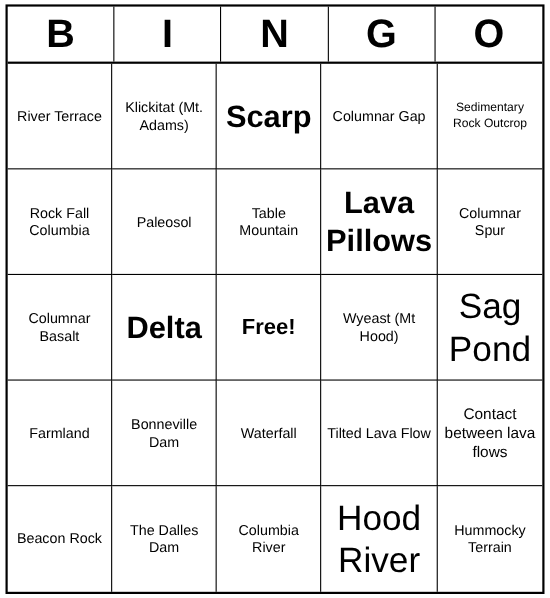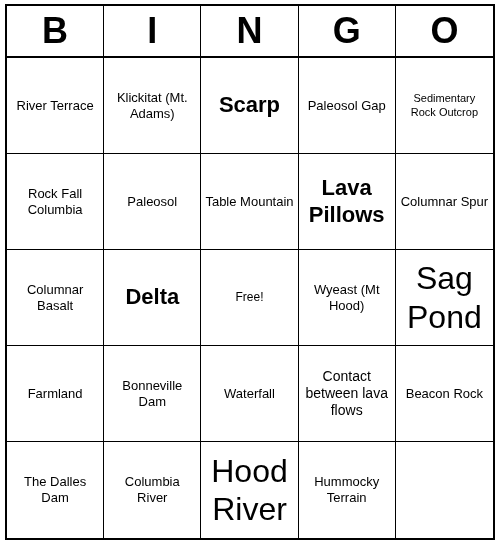--- a/index.html
+++ b/index.html
@@ -65,64 +65,65 @@
 
     .bingo-cell:nth-child(5n) {
       border-right: none;
     }
 
     .bingo-cell:nth-child(n+21) {
       border-bottom: none;
     }
 
     .bingo-cell.large-text {
-      font-size: 22px;
+      font-size: 28px;
       font-weight: bold;
     }
 
     .bingo-cell.xlarge-text {
       font-size: 32px;
       font-weight: normal;
     }
 
     .bingo-cell.free {
-      font-size: 12px;
-      font-weight: normal;
+      font-size: 20px;
+      font-weight: bold;
     }
   </style>
 </head>
 <body>
 
 <div class="bingo-container">
   <div class="bingo-header">
   <div class="bingo-header-cell">B</div>
       <div class="bingo-header-cell">I</div>
       <div class="bingo-header-cell">N</div>
       <div class="bingo-header-cell">G</div>
       <div class="bingo-header-cell">O</div>
     </div>
   <div class="bingo-grid">
   <div class="bingo-cell">River Terrace</div>
       <div class="bingo-cell">Klickitat (Mt. Adams)</div>
       <div class="bingo-cell large-text">Scarp</div>
-      <div class="bingo-cell">Paleosol Gap</div>
+      <div class="bingo-cell">Columnar Gap</div>
       <div class="bingo-cell" style="font-size: 11px;">Sedimentary Rock Outcrop</div>
       <div class="bingo-cell">Rock Fall Columbia</div>
       <div class="bingo-cell">Paleosol</div>
       <div class="bingo-cell">Table Mountain</div>
       <div class="bingo-cell large-text">Lava Pillows</div>
       <div class="bingo-cell">Columnar Spur</div>
       <div class="bingo-cell">Columnar Basalt</div>
       <div class="bingo-cell large-text">Delta</div>
       <div class="bingo-cell free">Free!</div>
       <div class="bingo-cell">Wyeast (Mt Hood)</div>
       <div class="bingo-cell xlarge-text">Sag Pond</div>
       <div class="bingo-cell">Farmland</div>
       <div class="bingo-cell">Bonneville Dam</div>
       <div class="bingo-cell">Waterfall</div>
+      <div class="bingo-cell">Tilted Lava Flow</div>
       <div class="bingo-cell" style="font-size: 14px;">Contact between lava flows</div>
       <div class="bingo-cell">Beacon Rock</div>
       <div class="bingo-cell">The Dalles Dam</div>
       <div class="bingo-cell">Columbia River</div>
       <div class="bingo-cell xlarge-text">Hood River</div>
       <div class="bingo-cell">Hummocky Terrain</div>
     </div>
 </div>
 
 </body></html>

